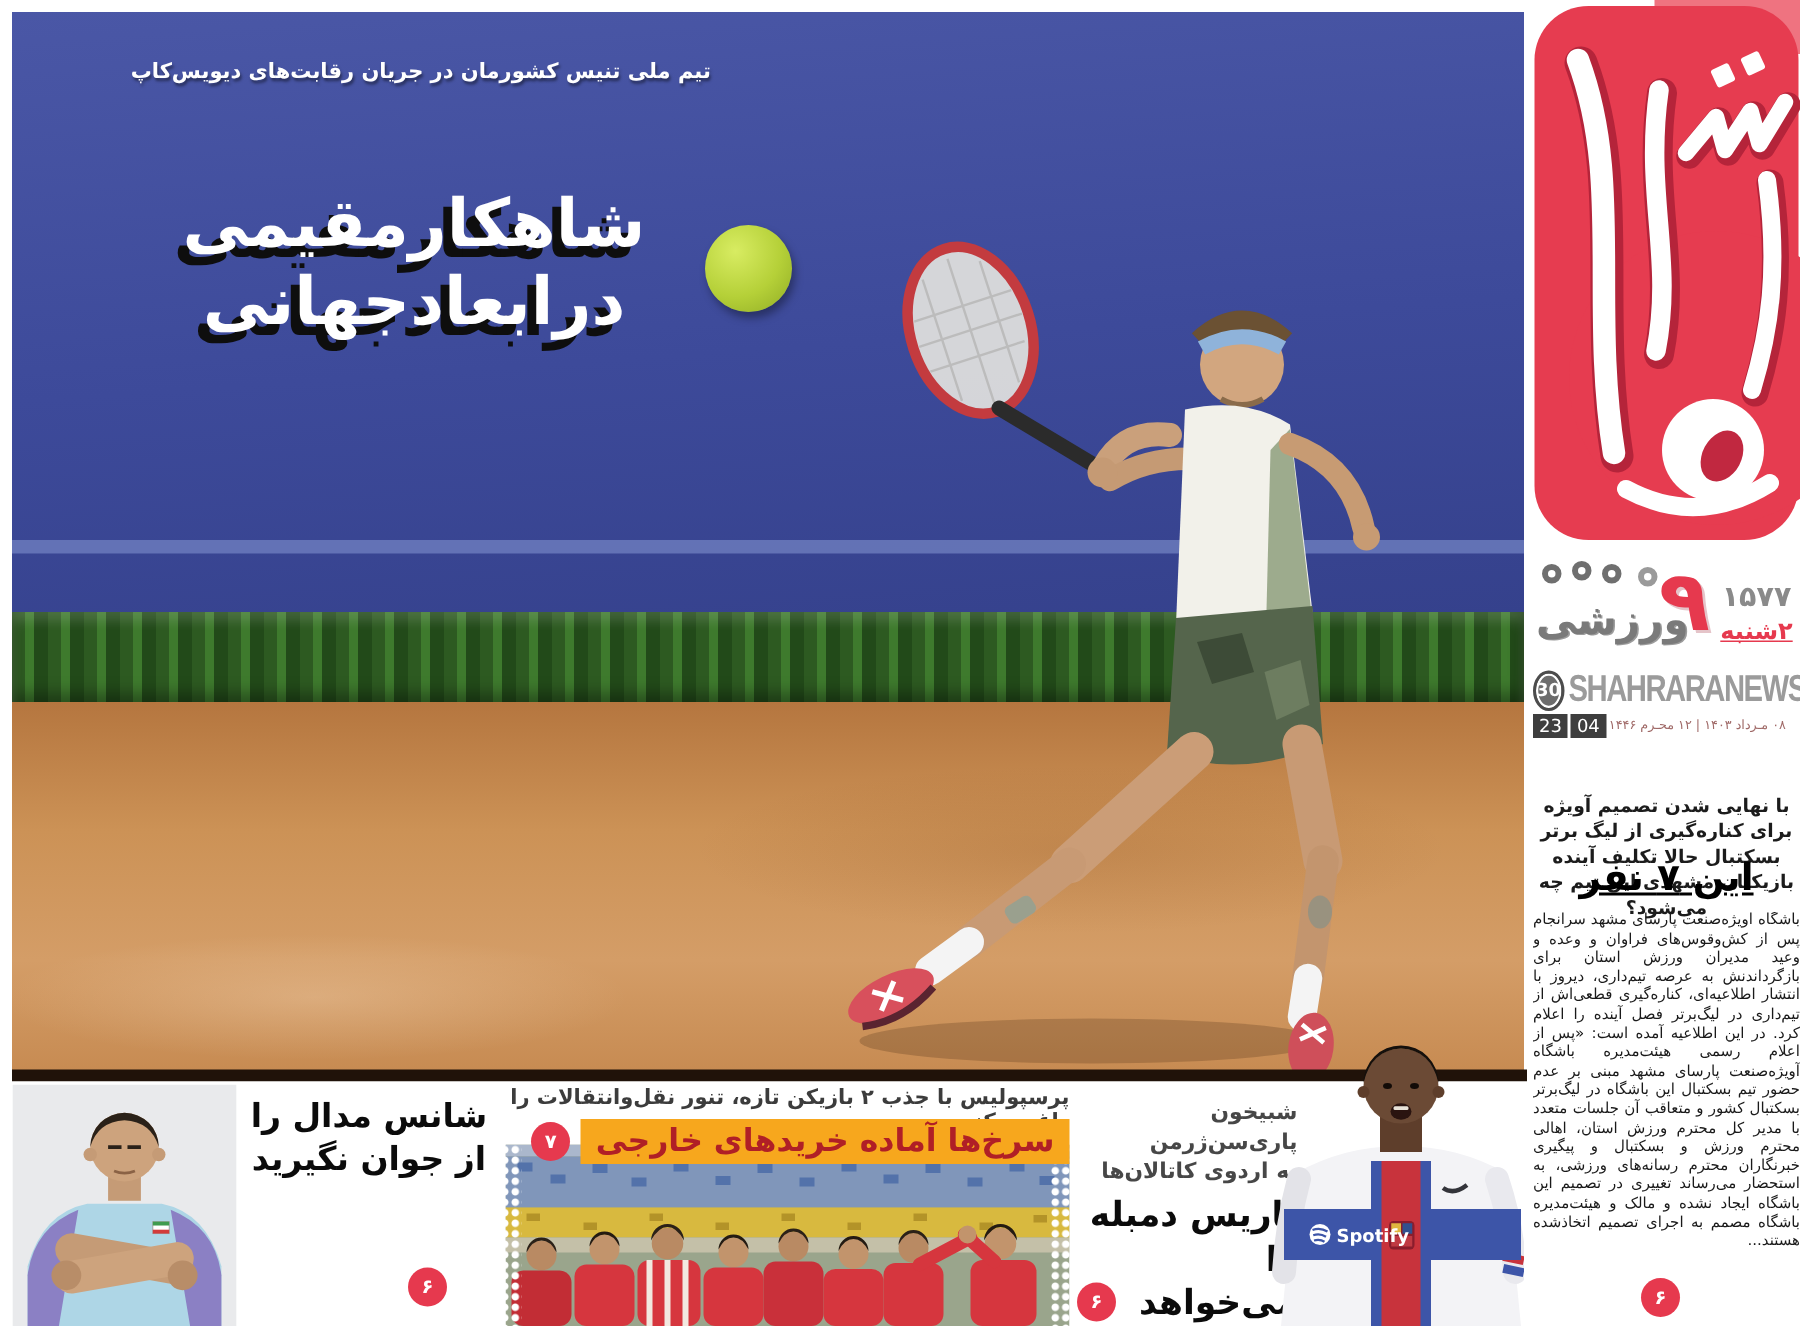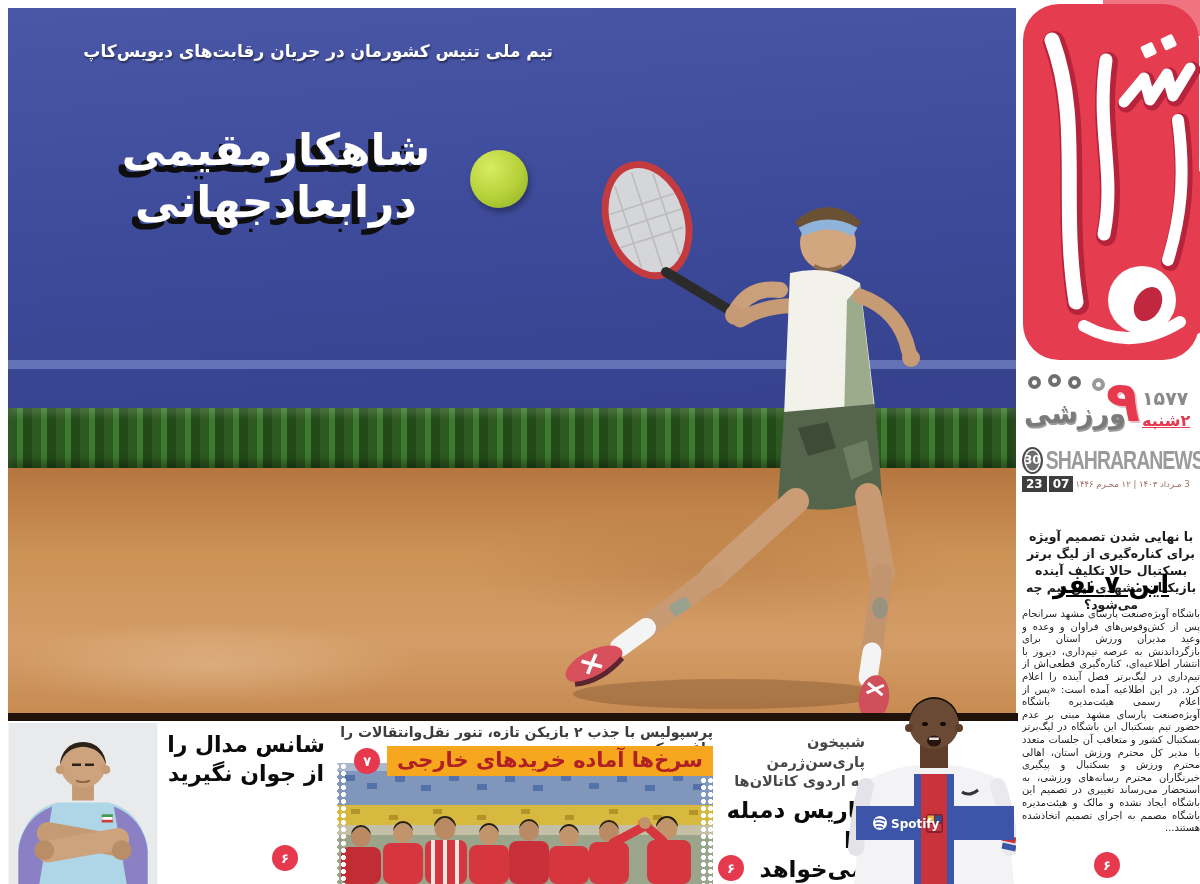--- a/index.html
+++ b/index.html
@@ -17,22 +17,22 @@
             background:linear-gradient(176deg,#4a57a6 0%, #3d4a9a 55%, #35418c 100%); }
   #wall-band { left:0; top:352px; width:100%; height:9px; background:#7281c2; opacity:.75; }
   #hedge  { left:0; top:400px; width:100%; height:62px;
             background:repeating-linear-gradient(90deg,#2d5a21 0 9px,#3e7a2d 9px 15px,#224a19 15px 24px);
             box-shadow:inset 0 6px 8px rgba(255,255,255,.15), inset 0 -8px 10px rgba(0,0,0,.35); }
   #clay   { left:0; top:460px; width:100%; height:246px;
             background:
               radial-gradient(ellipse 300px 60px at 20% 80%, rgba(255,235,210,.25), transparent 70%),
               radial-gradient(ellipse 360px 80px at 70% 40%, rgba(120,60,20,.15), transparent 70%),
               linear-gradient(180deg,#b5763f 0%, #cc9256 35%, #d49d67 70%, #c78b52 100%); }
-  #main-kicker { top:30px; left:0; width:545px; text-align:right; color:#fff;
-            font-weight:bold; font-size:17px; line-height:1.55;
+  #main-kicker { top:30px; left:0; width:545px; text-align:center; color:#fff;
+            font-weight:bold; font-size:14px; line-height:1.55;
             text-shadow:1px 2px 2px rgba(0,0,0,.45); }
   #main-headline { top:116px; left:14px; width:508px; text-align:center;
             color:#fff; font-weight:bold; font-size:44px; line-height:1.18;
             text-shadow:-6px 7px 0 #0e0e0e; }
   #ball { left:462px; top:142px; width:58px; height:58px; border-radius:50%;
           background:radial-gradient(circle at 35% 30%, #d8ec62, #b5d038 55%, #8fab24);
           box-shadow:2px 4px 6px rgba(0,0,0,.35); }
   #player-svg { left:520px; top:100px; width:480px; height:606px; }
 
   
@@ -77,33 +77,33 @@
 
   #sports-row { left:1022px; top:372px; width:178px; height:72px; display:flex;
       flex-direction:row; align-items:center; }
   #sports-logo { position:relative; width:120px; height:72px; }
   .ring { position:absolute; width:13px; height:13px; border:4px solid #6f6f6f; border-radius:50%; }
   #sports-word { position:absolute; left:2px; top:26px; font-weight:bold; font-size:27px;
       color:#7a7a7a; transform:scaleY(1.05);
       text-shadow:1px 1px 0 #9c9c9c; letter-spacing:0; }
   #sports-nine { position:absolute; right:2px; top:2px; color:#e6394e; font-weight:bold;
       font-size:56px; line-height:1; text-shadow:2px 2px 0 rgba(150,20,40,.25); }
-  #issue-col { width:58px; text-align:left; }
+  #issue-col { width:58px; text-align:center; }
   #issue-number { color:#8a8a8a; font-weight:bold; font-size:19px; }
   #day-name { color:#e6394e; font-weight:bold; font-size:16px; margin-top:2px;text-decoration:underline; }
 
   #site-row { left:1022px; top:447px; width:178px; height:26px; display:flex; align-items:center; }
   #temp-circle { width:27px; height:27px; border-radius:50%; background:#6d6d6d;
       border:2px solid #4c4c4c; box-shadow:inset 0 0 0 1.5px #fff; color:#fff;
       display:flex; align-items:center; justify-content:center; font-size:12px; font-weight:bold; }
   #site-url { color:#9b9b9b; font-weight:bold; font-size:19.5px; letter-spacing:-1px;
       transform:scaleY(1.28); margin-left:3px; font-family:"Liberation Sans", sans-serif; }
 
   #temp-row { left:1022px; top:475px; width:178px; height:18px; display:flex; align-items:center; gap:2px; }
-  .temp-box { background:#3e3e3e; color:#fff; font-weight:bold; font-size:12px;
+  .temp-box { background:#3e3e3e; color:#fff; font-weight:normal; font-size:12px;
       padding:1px 4px; line-height:1.2; }
   #date-line { color:#a06a68; font-size:8.5px; margin-right:4px; white-space:nowrap; }
 
   #rail-kicker { left:1022px; top:529px; width:178px; text-align:center; font-size:12.5px;
       font-weight:bold; color:#1c1c1c; line-height:1.35; }
   #rail-headline { left:1022px; top:570px; width:178px; text-align:center; font-size:25px;
       font-weight:bold; color:#000;text-decoration:underline; }
   #rail-body { left:1022px; top:608px; width:178px; height:242px; overflow:hidden;
       font-size:10px; line-height:1.26; text-align:justify; color:#1a1a1a; }
   #rail-badge { left:1094px; top:852px; }
@@ -382,20 +382,20 @@
   </div>
 </div>
 
 <div class="abs" id="site-row">
   <span id="temp-circle">30</span>
   <span id="site-url">SHAHRARANEWS.IR</span>
 </div>
 
 <div class="abs" id="temp-row">
   <span class="temp-box">23</span>
-  <span class="temp-box">07</span>
-  <span id="date-line" class="rtl">3 مـرداد ۱۴۰۳  |  ۱۲ محـرم ۱۴۴۶</span>
+  <span class="temp-box">04</span>
+  <span id="date-line" class="rtl">۰۸ مـرداد ۱۴۰۳  |  ۱۲ محـرم ۱۴۴۶</span>
 </div>
 
 <div class="abs rtl" id="rail-kicker">با نهایی شدن تصمیم آویژه برای کناره‌گیری از لیگ برتر بسکتبال حالا تکلیف آینده بازیکنان مشهدی این تیم چه می‌شود؟</div>
 <div class="abs rtl" id="rail-headline">این ۷ نفر</div>
 <div class="abs rtl" id="rail-body">باشگاه آویژه‌صنعت پارسای مشهد سرانجام پس از کش‌وقوس‌های فراوان و وعده و وعید مدیران ورزش استان برای بازگرداندنش به عرصه تیم‌داری، دیروز با انتشار اطلاعیه‌ای، کناره‌گیری قطعی‌اش از تیم‌داری در لیگ‌برتر فصل آینده را اعلام کرد. در این اطلاعیه آمده است: «پس از اعلام رسمی هیئت‌مدیره باشگاه آویژه‌صنعت پارسای مشهد مبنی بر عدم حضور تیم بسکتبال این باشگاه در لیگ‌برتر بسکتبال کشور و متعاقب آن جلسات متعدد با مدیر کل محترم ورزش استان، اهالی محترم ورزش و بسکتبال و پیگیری خبرنگاران محترم رسانه‌های ورزشی، به استحضار می‌رساند تغییری در تصمیم این باشگاه ایجاد نشده و مالک و هیئت‌مدیره باشگاه مصمم به اجرای تصمیم اتخاذشده هستند...</div>
 <span class="abs page-badge" id="rail-badge">۶</span>
 
 </body></html>

